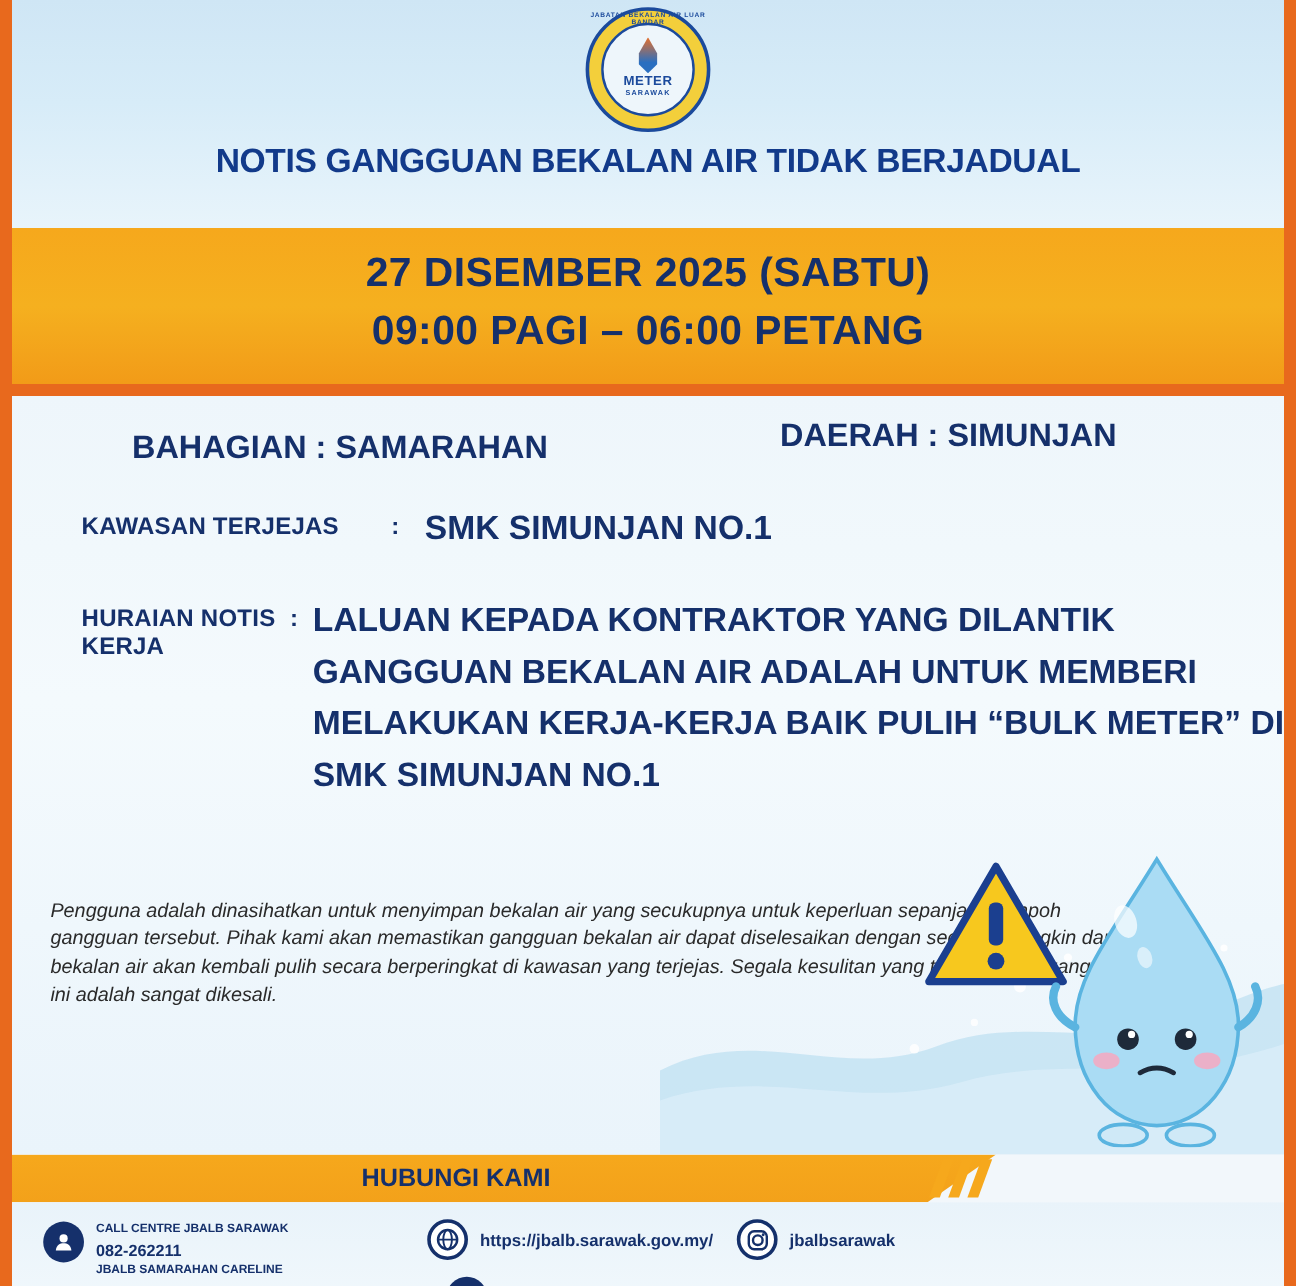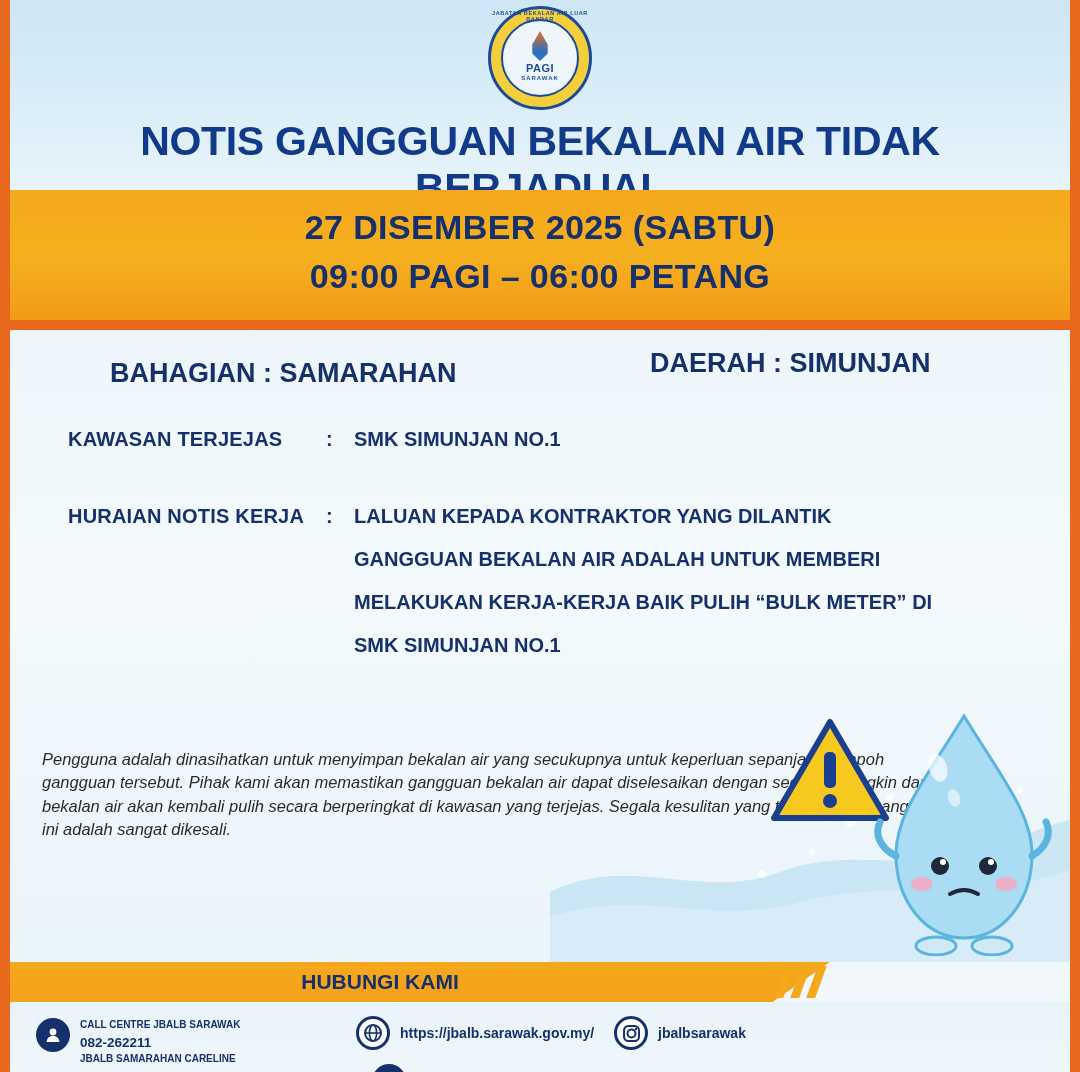--- a/index.html
+++ b/index.html
@@ -90,21 +90,21 @@
     font-weight: bold;
     color: #1b4a9c;
     letter-spacing: .6px;
   }
   .title {
     position: absolute;
     left: 0;
     right: 0;
     top: 118px;
     text-align: center;
-    font-size: 41px;
+    font-size: 28px;
     font-weight: bold;
     color: #123a8a;
     letter-spacing: -0.3px;
   }
   
   .date-band {
     position: relative;
     background: linear-gradient(180deg, #f6a81c 0%, #f5b01f 50%, #f29b18 100%);
     padding: 18px 0 24px 0;
     text-align: center;
@@ -166,21 +166,21 @@
     color: #15306b;
     letter-spacing: .2px;
   }
   .field .colon {
     width: 28px;
     font-size: 20px;
     font-weight: bold;
     color: #15306b;
   }
   .field .value {
-    font-size: 20px;
+    font-size: 28px;
     font-weight: bold;
     color: #15306b;
     line-height: 43px;
     margin-top: -10px;
   }
   .field .value div { white-space: nowrap; }
   .disclaimer {
     position: absolute;
     left: 32px;
     right: 120px;
@@ -295,21 +295,21 @@
 </head>
 <body>
 
 <div class="poster">
 
   <div class="top-band">
     <div class="logo">
       <div class="ring"></div>
       <div class="inner">
         <div class="drop"></div>
-        <div class="jbalb">PAGI</div>
+        <div class="jbalb">METER</div>
         <div class="sar">SARAWAK</div>
       </div>
       <div class="arc">JABATAN BEKALAN AIR LUAR BANDAR</div>
     </div>
     <div class="title">NOTIS GANGGUAN BEKALAN AIR TIDAK BERJADUAL</div>
   </div>
 
   <div class="date-band">
     <div class="line1">27 DISEMBER 2025 (SABTU)</div>
     <div class="line2">09:00 PAGI – 06:00 PETANG</div>

